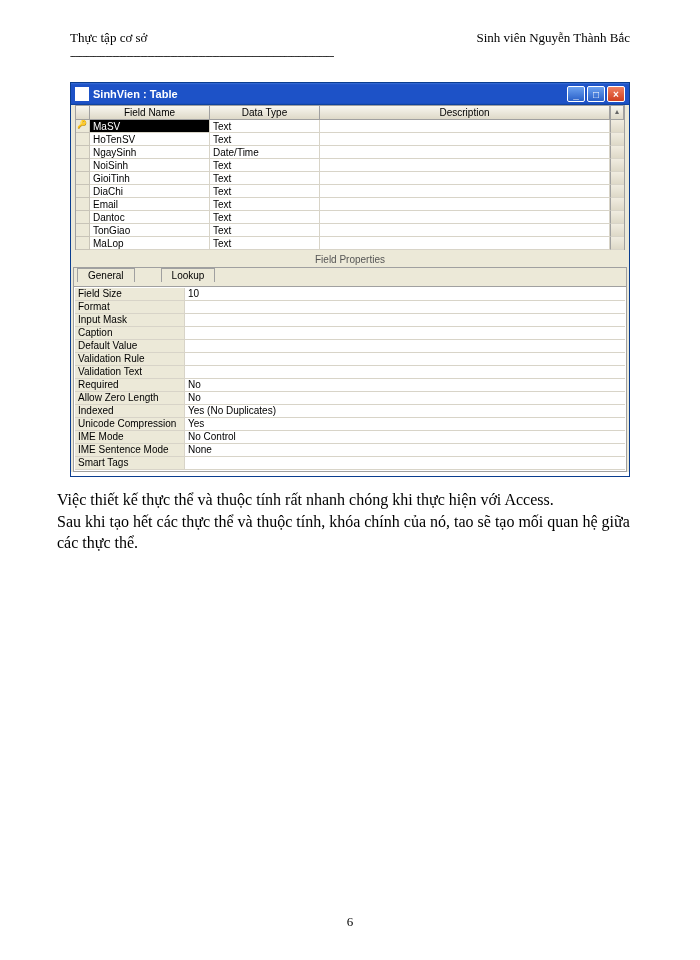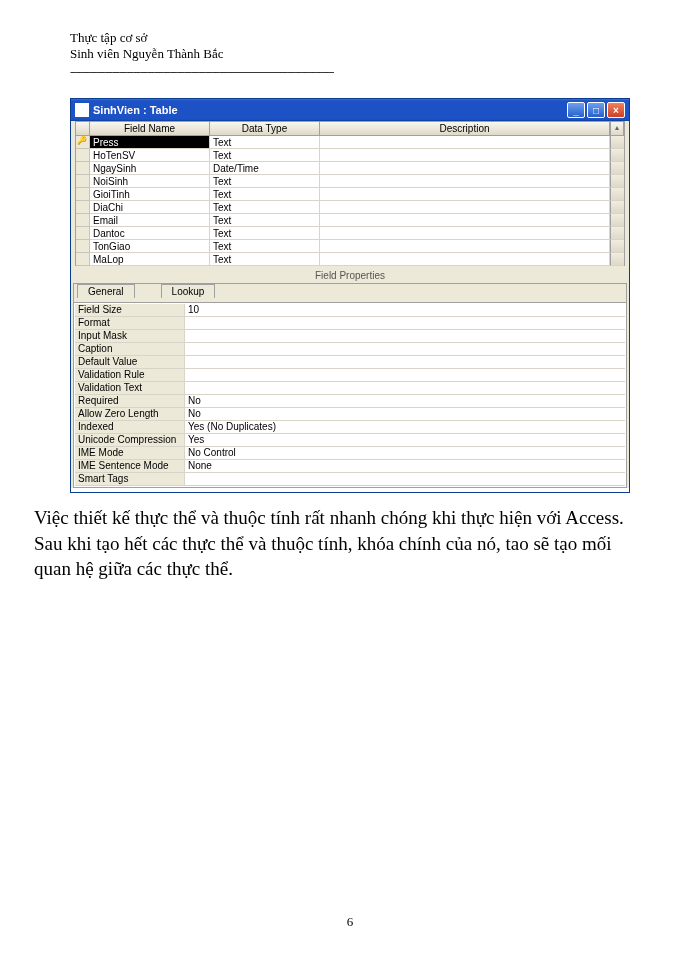--- a/index.html
+++ b/index.html
@@ -10,21 +10,20 @@
     font-family: "Times New Roman", serif;
     font-size: 13px;
     position: relative;
     color: #000;
   }
   .page-header {
     display: flex;
     justify-content: space-between;
     padding: 30px 70px 4px 70px;
     font-size: 13px;
-    flex-direction: column;
   }
   .separator {
     margin: 0 70px;
     font-size: 10px;
     letter-spacing: -1px;
     color: #000;
     white-space: nowrap;
     overflow: hidden;
     height: 14px;
   }
@@ -184,22 +183,22 @@
     background:#f9f7ef;
     display:flex;
     align-items:center;
     justify-content:center;
     text-align:center;
     font-size:10px;
     color:#0a3d8f;
     padding:8px;
   }
   .body-text {
-    margin: 10px 70px 0 34px;
-    font-size: 19px;
+    margin: 10px 70px 0 57px;
+    font-size: 16px;
     line-height:1.35;
     color:#000;
   }
   .page-number {
     position:absolute;
     bottom:30px;
     left:0; right:0;
     text-align:center;
     font-size:13px;
   }
@@ -230,21 +229,21 @@
       <div class="grid-header">
         <div class="cell"></div>
         <div class="cell">Field Name</div>
         <div class="cell">Data Type</div>
         <div class="cell">Description</div>
         <div class="cell scroll-col scroll-up">▴</div>
       </div>
       <div id="grid-rows">
           <div class="grid-row active">
             <div class="sel" style="font-size: 8px;">🔑</div>
-            <div class="cell fn">Press</div>
+            <div class="cell fn">MaSV</div>
             <div class="cell">Text</div>
             <div class="cell"></div>
             <div class="scroll-col"></div>
           </div>
           <div class="grid-row">
             <div class="sel"></div>
             <div class="cell fn">HoTenSV</div>
             <div class="cell">Text</div>
             <div class="cell"></div>
             <div class="scroll-col"></div>

